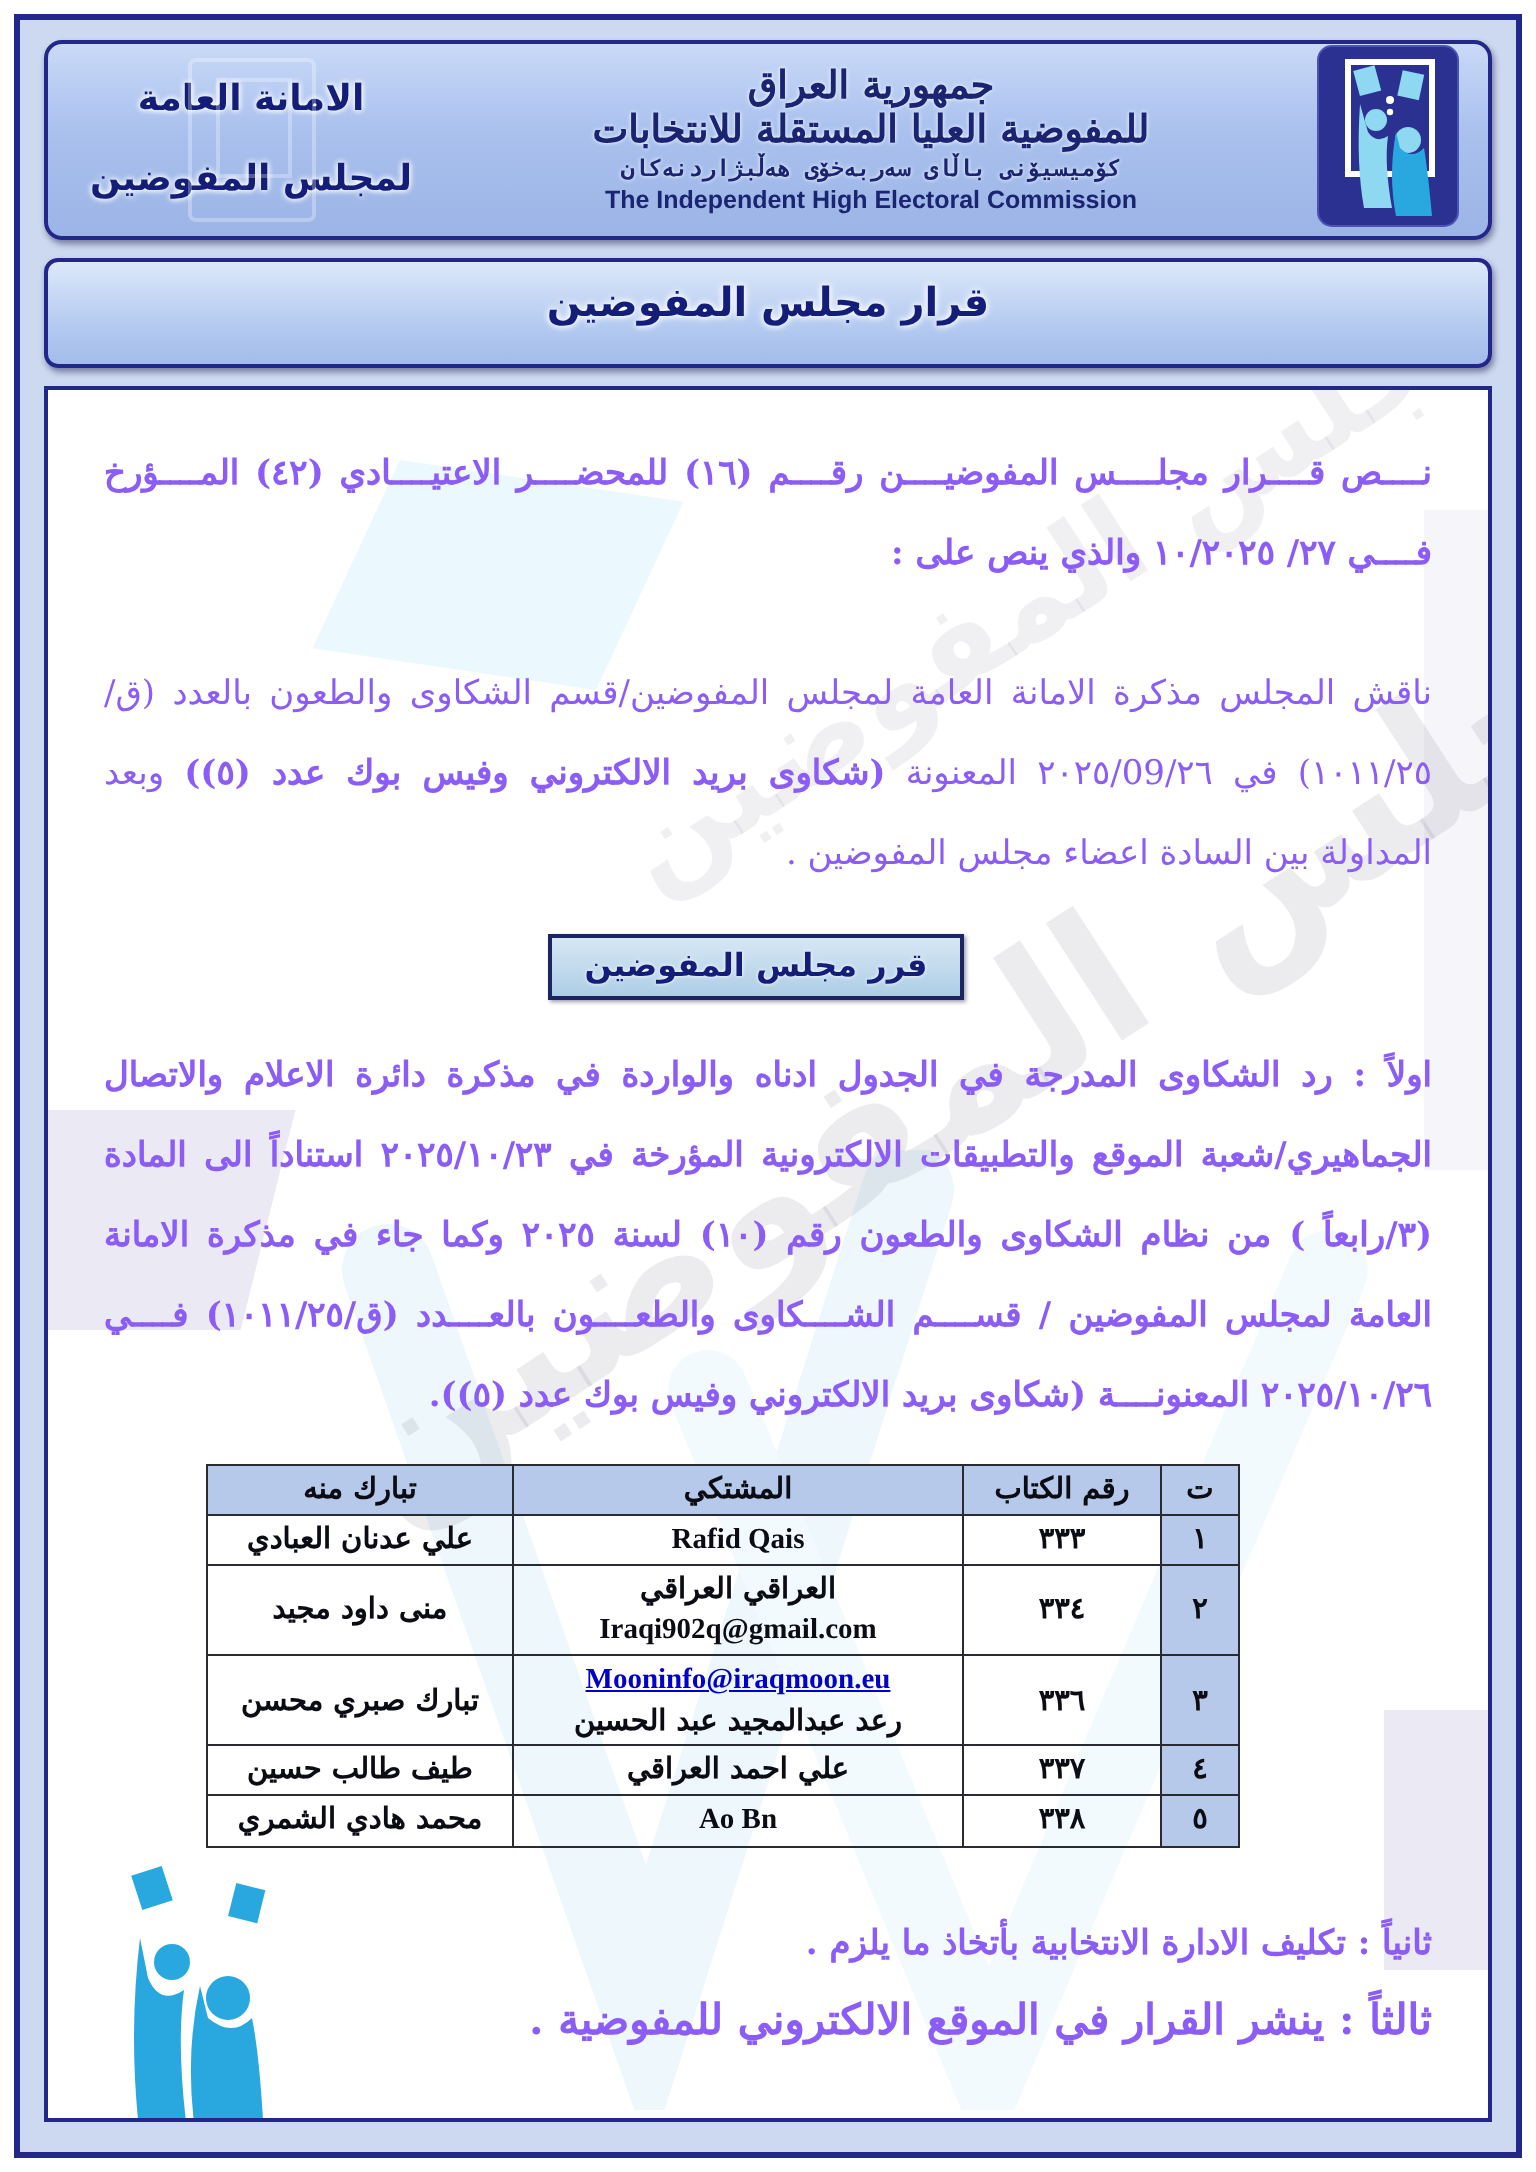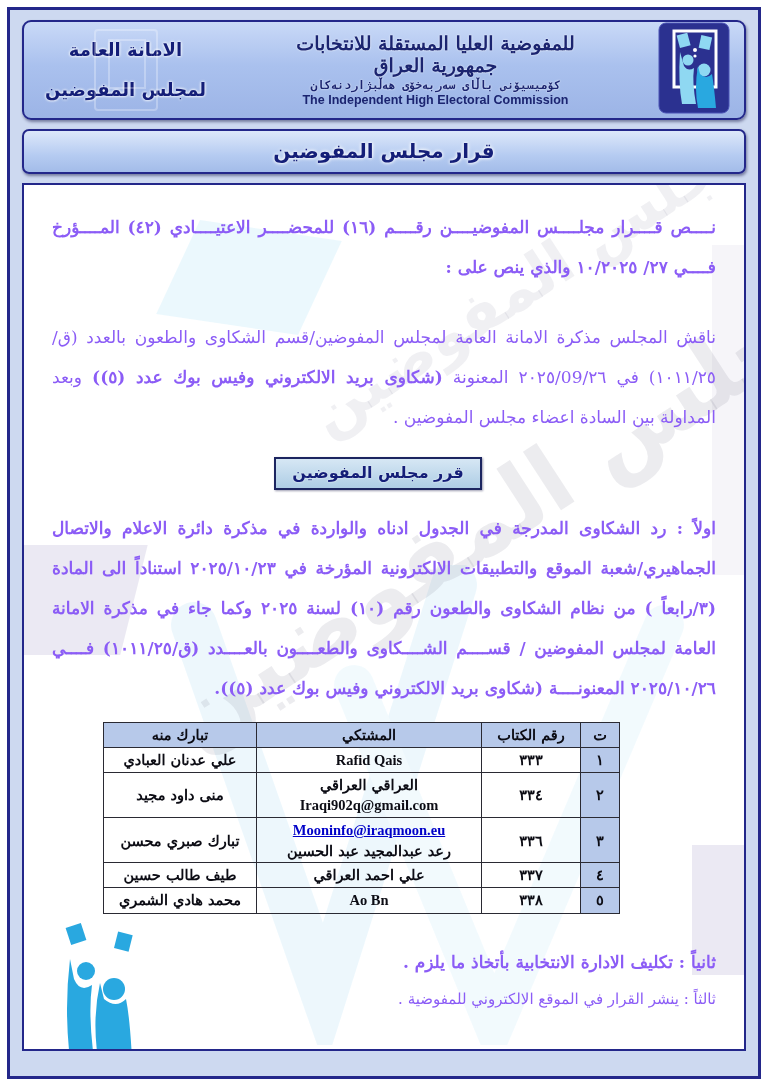--- a/index.html
+++ b/index.html
@@ -48,21 +48,21 @@
   
   .title-bar{
     margin-top:9px;
     border:2px solid #23278a;border-radius:7px;
     background:linear-gradient(180deg,#dde8fa 0%,#b5cbf1 60%,#a3bce9 100%);
     box-shadow:1px 2px 3px rgba(10,10,60,.45);
     text-align:center;
     font-family:"DejaVu Sans","Liberation Sans",sans-serif;
     font-weight:bold;font-size:20px;color:#141e78;
     text-shadow:0 0 3px #ffffff,0 0 4px #ffffff;
-    padding:8px 0 9px;
+    padding:8px 0 19px;
   }
   
   .content{
     position:relative;margin-top:9px;
     background:#ffffff;border:2px solid #23278a;
     height:868px;box-sizing:border-box;
     padding:16px 28px 0 28px;
     overflow:hidden;
   }
   .wm{position:absolute;z-index:0;pointer-events:none;}
@@ -93,21 +93,21 @@
     padding:2px 6px;line-height:1.35;
   }
   table.complaints th{background:#b7c9ea;font-size:14.5px;}
   td.no-cell{background:#b7c9ea;width:26px;}
   td.book-cell{width:86px;}
   td.who-cell{width:212px;}
   td.against-cell{width:140px;}
   .latin{font-family:"Liberation Serif","DejaVu Serif",serif;direction:ltr;unicode-bidi:embed;}
   a.mail-link{color:#0000c8;font-weight:bold;}
   .para-second{margin-top:30px;font-weight:bold;font-size:17px;line-height:37px;}
-  .para-third{font-weight:normal;font-size:15px;line-height:37px;text-align:right;}
+  .para-third{font-weight:bold;font-size:21px;line-height:37px;text-align:right;}
   
   .wm-callig{
     font-size:92px;font-weight:bold;color:rgba(110,112,135,.13);
     white-space:nowrap;transform:rotate(-33deg);
     font-family:"DejaVu Sans",sans-serif;
   }
   .wm-swoosh{opacity:.55;}
   .wm-block{background:#e4e1ef;opacity:.75;}
   .wm-cyan{background:#e9f7fd;opacity:.9;}
 </style>
@@ -125,22 +125,22 @@
         <rect x="42" y="14" width="11" height="13" fill="#8fd8f2" transform="rotate(12 47 20)"></rect>
         <circle cx="30" cy="38" r="5.5" fill="#8fd8f2"></circle>
         <circle cx="46" cy="48" r="6.5" fill="#8fd8f2"></circle>
         <path d="M22 30 Q20 60 24 82 L38 82 Q34 60 36 46 Q30 50 26 44 Z" fill="#8fd8f2"></path>
         <path d="M40 44 Q36 66 40 86 L58 86 Q56 64 54 52 Q48 58 42 52 Z" fill="#29a8e0"></path>
         <circle cx="37" cy="28" r="2" fill="#ffffff"></circle>
         <circle cx="37" cy="34" r="1.6" fill="#ffffff"></circle>
       </svg>
     </div>
     <div class="header-center">
+      <div class="hc-callig">جمهورية العراق</div>
       <div class="hc-callig">للمفوضية العليا المستقلة للانتخابات</div>
-      <div class="hc-callig">جمهورية العراق</div>
       <div class="hc-kurdish">كۆميسيۆنى باڵاى سەربەخۆى هەڵبژاردنەكان</div>
       <div class="hc-english">The Independent High Electoral Commission</div>
     </div>
     <div class="header-right">
       <div class="ghost-logo"></div>
       <div>الامانة العامة</div>
       <div>لمجلس المفوضين</div>
     </div>
   </div>
 

